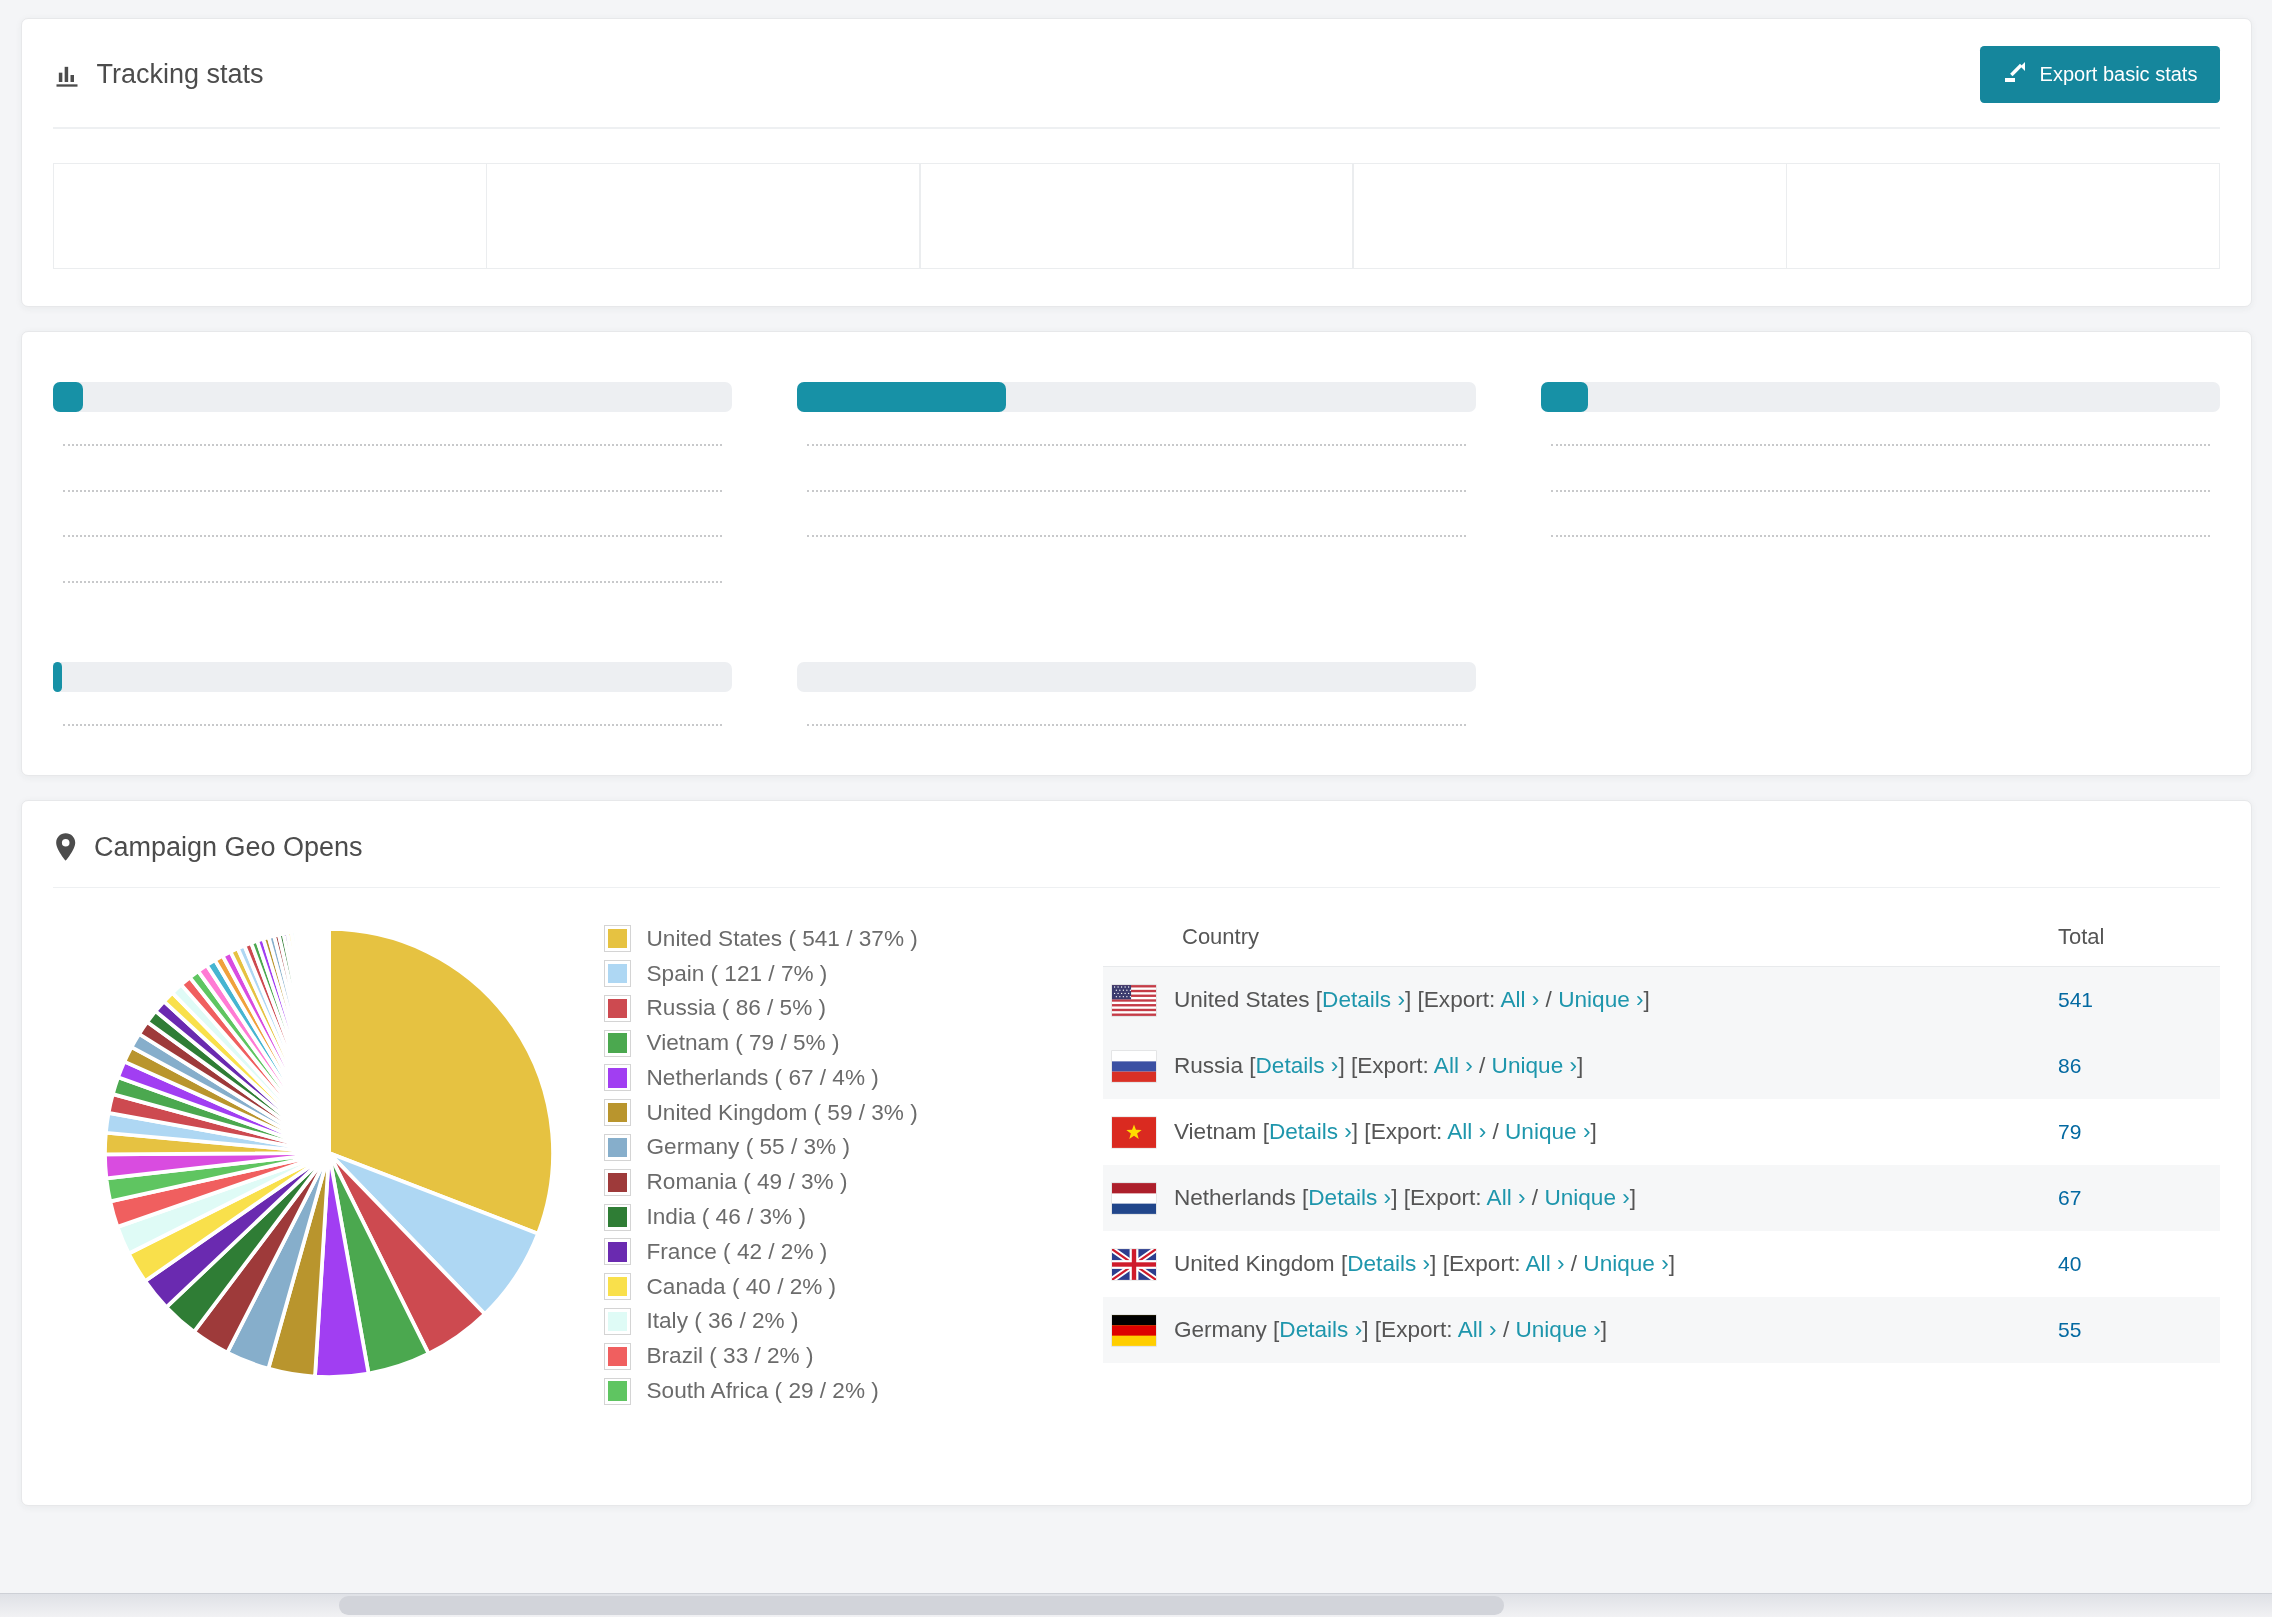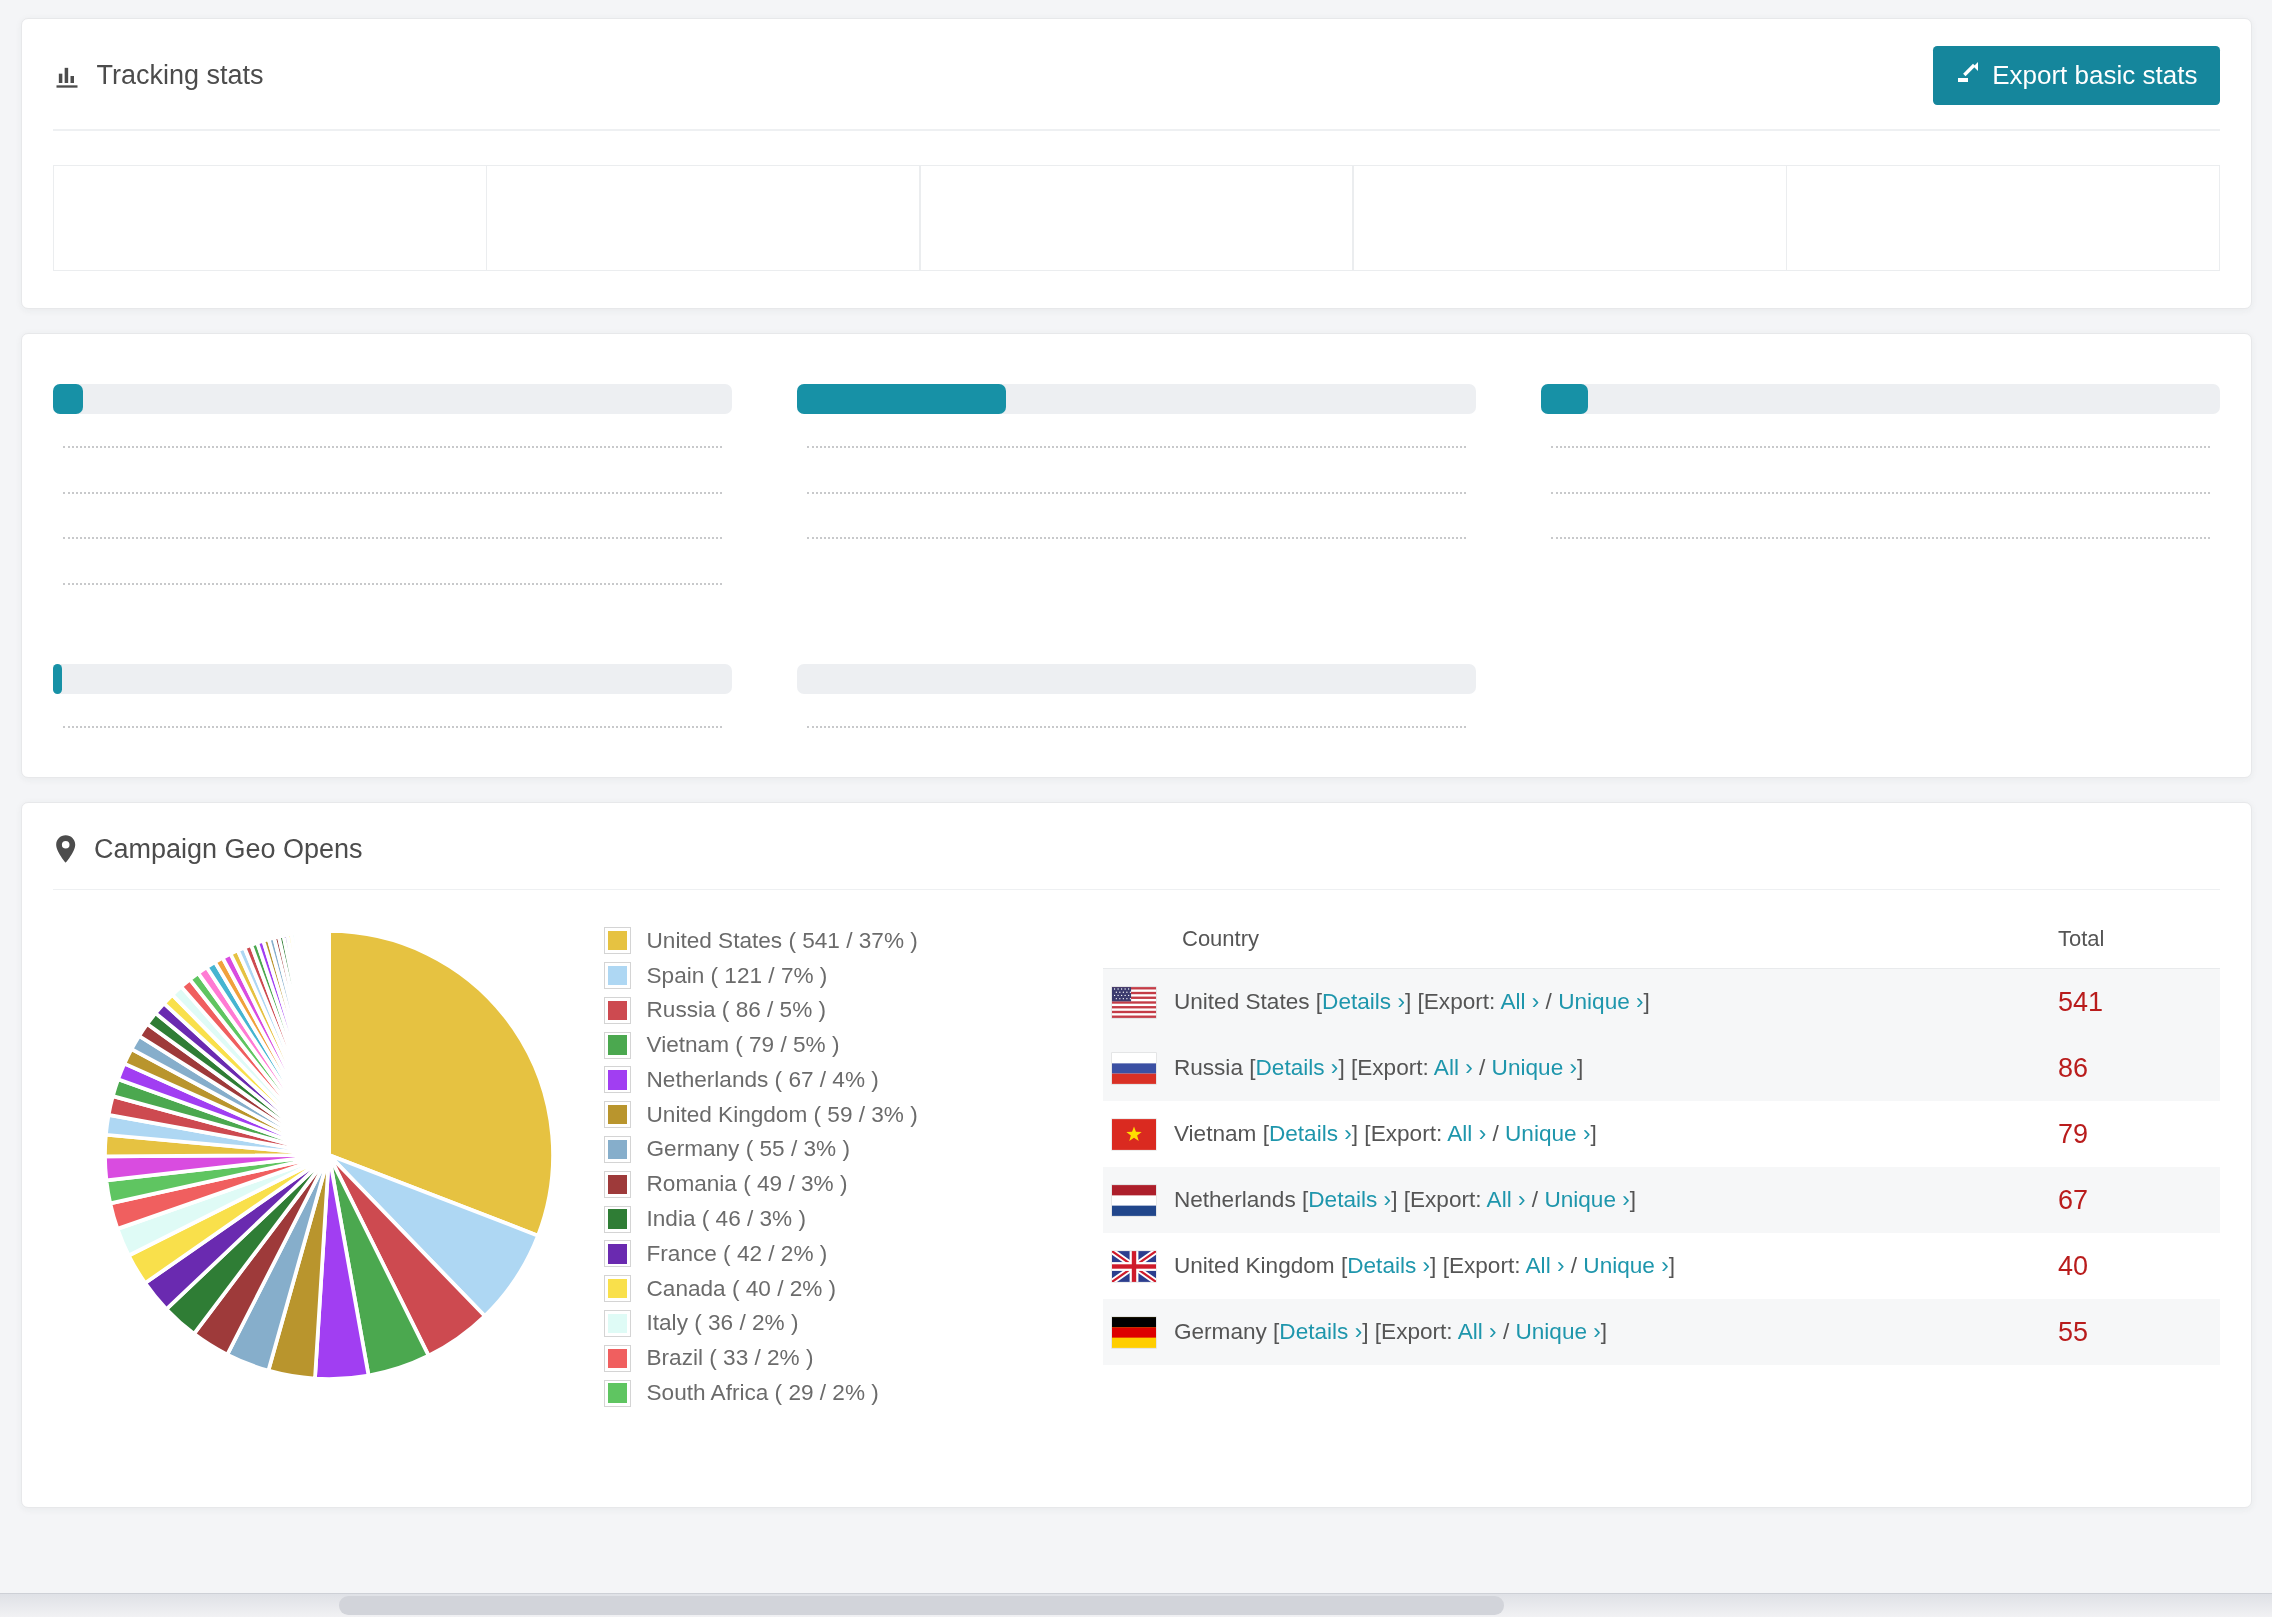--- a/index.html
+++ b/index.html
@@ -18,21 +18,21 @@
     box-shadow: 0 1.4px 7px rgba(40,50,60,.05);
   }
   
   #card-tracking { margin-top: 18.4px; padding: 27px 31px 37px; }
   .card-head { display: flex; align-items: center; justify-content: space-between; }
   .card-title { display: flex; align-items: center; gap: 15.5px; font-size: 27px; color: #4c4c4c; }
   .card-title svg { display: block; }
   .btn-export {
     display: flex; align-items: center; gap: 12.7px;
     background: #15869c; color: #fff; border: none; border-radius: 4.2px;
-    font-family: inherit; font-size: 26px; padding: 14px 22.6px; cursor: pointer;
+    font-family: inherit; font-size: 20px; padding: 14px 22.6px; cursor: pointer;
   }
   .divider { height: 1.4px; background: #eef0f2; margin-top: 24px; }
   .stats-row { display: flex; margin-top: 34px; }
   .stat { flex: 1; border: 0.7px solid #ebedef; margin-left: -0.7px; text-align: center; padding: 41px 0 52px; background:#fff; }
   .stat:first-child { margin-left: 0; }
   .stat-value { font-size: 65px; font-weight: 800; color: #1791a6; letter-spacing: -1.4px; }
   .stat-label { font-size: 27px; color: #666; margin-top: 11.3px; }
   
   #card-rates { margin-top: 24px; padding: 32px 31px 42px; }
   .rates-grid { display: grid; grid-template-columns: 1fr 1fr 1fr; column-gap: 65px; row-gap: 55px; }
@@ -58,21 +58,21 @@
   .geo-table { flex: 1; margin-left: 40px; }
   .thead { display: flex; align-items: center; height: 59px; border-bottom: 1.4px solid #e8eaec; font-size: 22px; color: #555; }
   .th-country { flex: 1; padding-left: 79px; }
   .th-total { width: 162px; }
   .trow { display: flex; align-items: center; height: 66px; }
   .trow.alt { background: #f6f7f8; }
   .flag { width: 44px; height: 31px; margin: 0 18.4px 0 8.5px; box-shadow: 0 0 0 0.7px rgba(0,0,0,.10); flex: none; }
   .flag svg { display: block; width: 100%; height: 100%; }
   .cname { flex: 1; font-size: 22.6px; color: #555; white-space: nowrap; }
   .cname a { color: #1e96ac; text-decoration: none; cursor: pointer; }
-  .ctotal { width: 162px; font-size: 27px; color: #b91c1c; }
+  .ctotal { width: 162px; font-size: 21px; color: #0369a1; }
   
   .scroll-track {
     position: absolute; left: 0; right: 0; bottom: 0; height: 25.4px;
     background: linear-gradient(#dfe1e6, #f2f2f4);
     border-top: 0.7px solid #cdd0d6;
   }
   .scroll-thumb {
     position: absolute; left: 339px; bottom: 3.5px; width: 1165px; height: 18.4px;
     border-radius: 9.2px; background: #d2d4da;
   }

